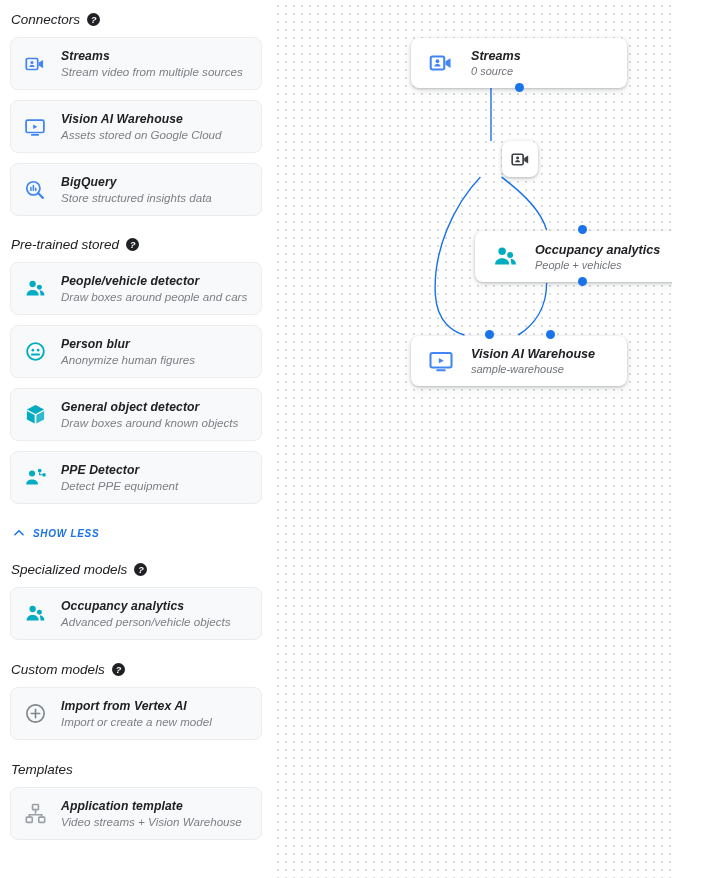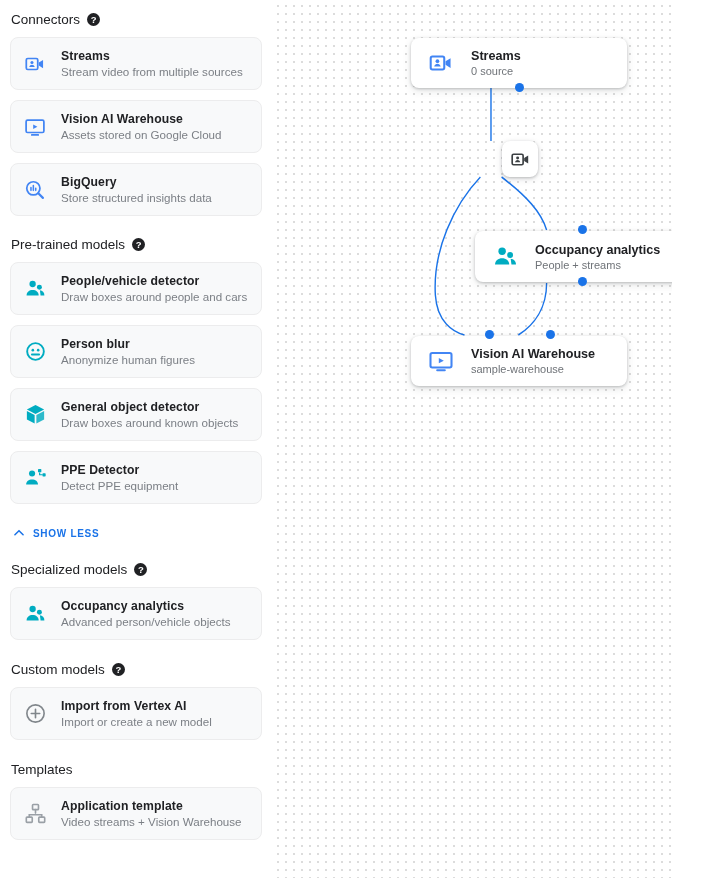--- a/index.html
+++ b/index.html
@@ -2,21 +2,21 @@
 <html><head>
 <meta charset="utf-8">
 <style>
   * { box-sizing: border-box; margin: 0; padding: 0; }
   html, body {
     width: 725px; height: 878px;
     font-family: "Liberation Sans", sans-serif;
     background: #ffffff;
     overflow: hidden;
   }
-  .app { position: relative; width: 672px; height: 878px; display: flex; }
+  .app { position: relative; width: 672px; height: 878px; display: flex; font-style: italic; }
 
   
   .sidebar {
     width: 272px; height: 878px;
     background: #ffffff;
     padding: 0 10px;
     overflow: hidden;
     flex: 0 0 272px;
     position: relative;
     z-index: 3;
@@ -146,21 +146,21 @@
         </svg>
       </span>
       <span class="card-txt">
         <span class="card-title">BigQuery</span>
         <span class="card-sub">Store structured insights data</span>
       </span>
     </div>
 
     <div style="height:21px"></div>
     <div class="section-head">
-      <span>Pre-trained models</span>
+      <span>Pre-trained stored</span>
       <span class="help-icon">?</span>
     </div>
 
     <div class="card">
       <span class="card-ico">
         <svg width="23" height="23" viewBox="0 0 24 24" fill="#00acc1">
           <circle cx="9" cy="7.3" r="3.3"></circle>
           <path d="M2.7 19.2c0-3.5 2.8-5.6 6.3-5.6s6.3 2.1 6.3 5.6z"></path>
           <path d="M16.1 8.1a2.6 2.6 0 102.6 2.6 2.6 2.6 0 00-2.6-2.6z"></path>
           <path d="M16.6 13.9c2.6.2 4.7 1.9 4.7 5.3h-4z"></path>
@@ -328,21 +328,21 @@
       <span class="node-ico">
         <svg width="27" height="27" viewBox="0 0 24 24" fill="#00acc1">
           <circle cx="9" cy="7.3" r="3.3"></circle>
           <path d="M2.7 19.2c0-3.5 2.8-5.6 6.3-5.6s6.3 2.1 6.3 5.6z"></path>
           <path d="M16.1 8.1a2.6 2.6 0 102.6 2.6 2.6 2.6 0 00-2.6-2.6z"></path>
           <path d="M16.6 13.9c2.6.2 4.7 1.9 4.7 5.3h-4z"></path>
         </svg>
       </span>
       <span class="node-txt">
         <span class="node-title">Occupancy analytics</span>
-        <span class="node-sub">People + streams</span>
+        <span class="node-sub">People + vehicles</span>
       </span>
     </div>
     <span class="port" style="left:306px; top:225px;"></span>
     <span class="port" style="left:306px; top:277px;"></span>
 
     <div class="node" style="left:139px; top:336px; width:216px; height:50px;">
       <span class="node-ico">
         <svg width="26" height="26" viewBox="0 0 24 24" fill="none" stroke="#4285f4" stroke-width="1.9">
           <rect x="2.3" y="4.6" width="19.4" height="13.4" rx="1.6"></rect>
           <path d="M10 9.3l4.6 2.4-4.6 2.4z" fill="#4285f4" stroke="none"></path>

